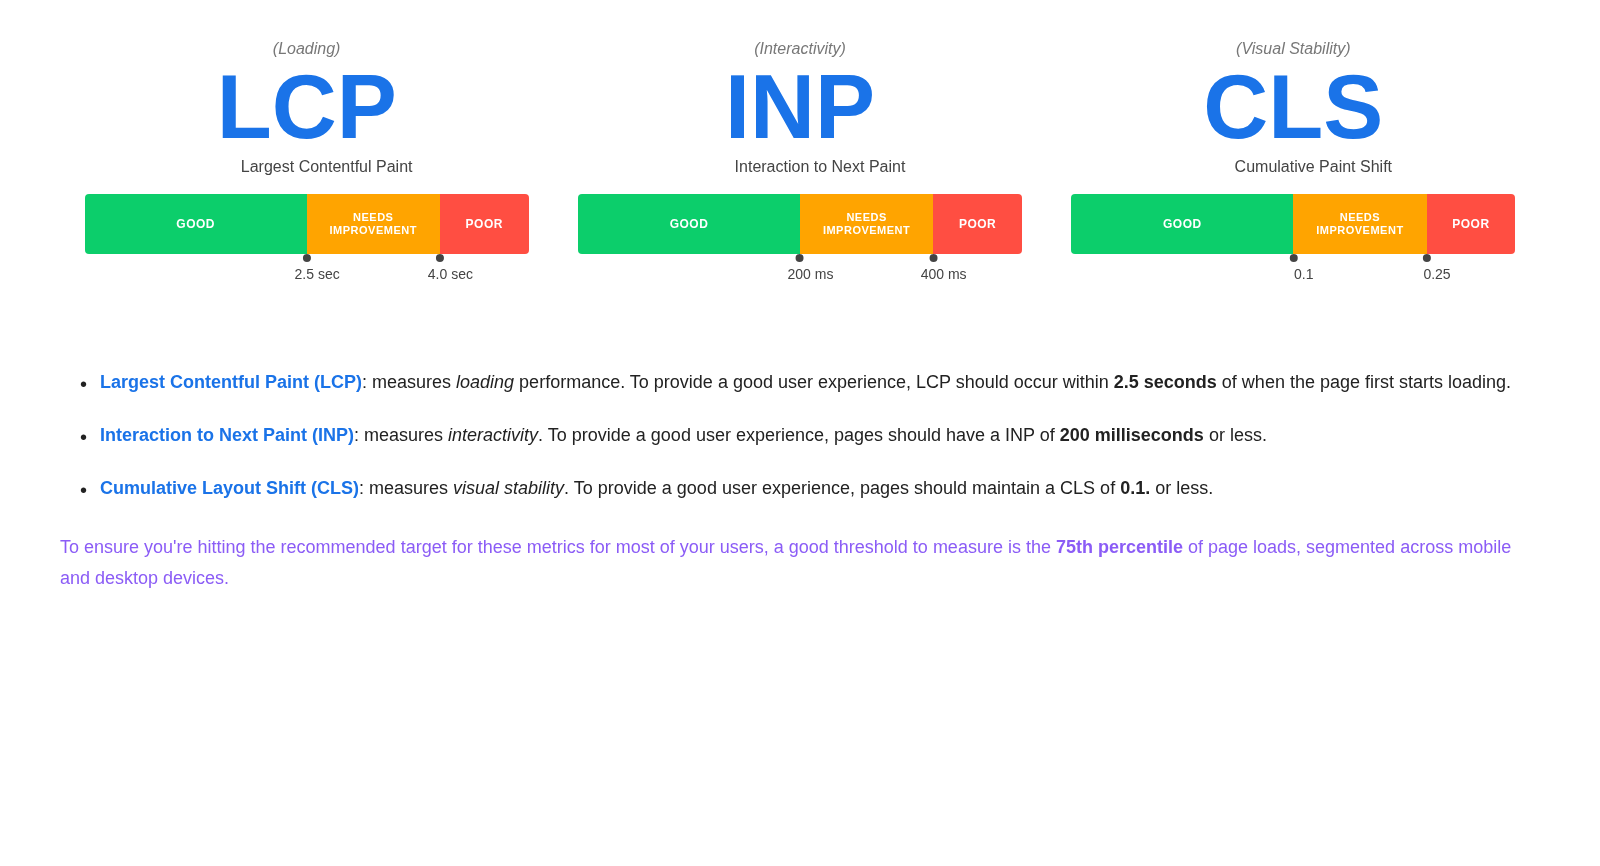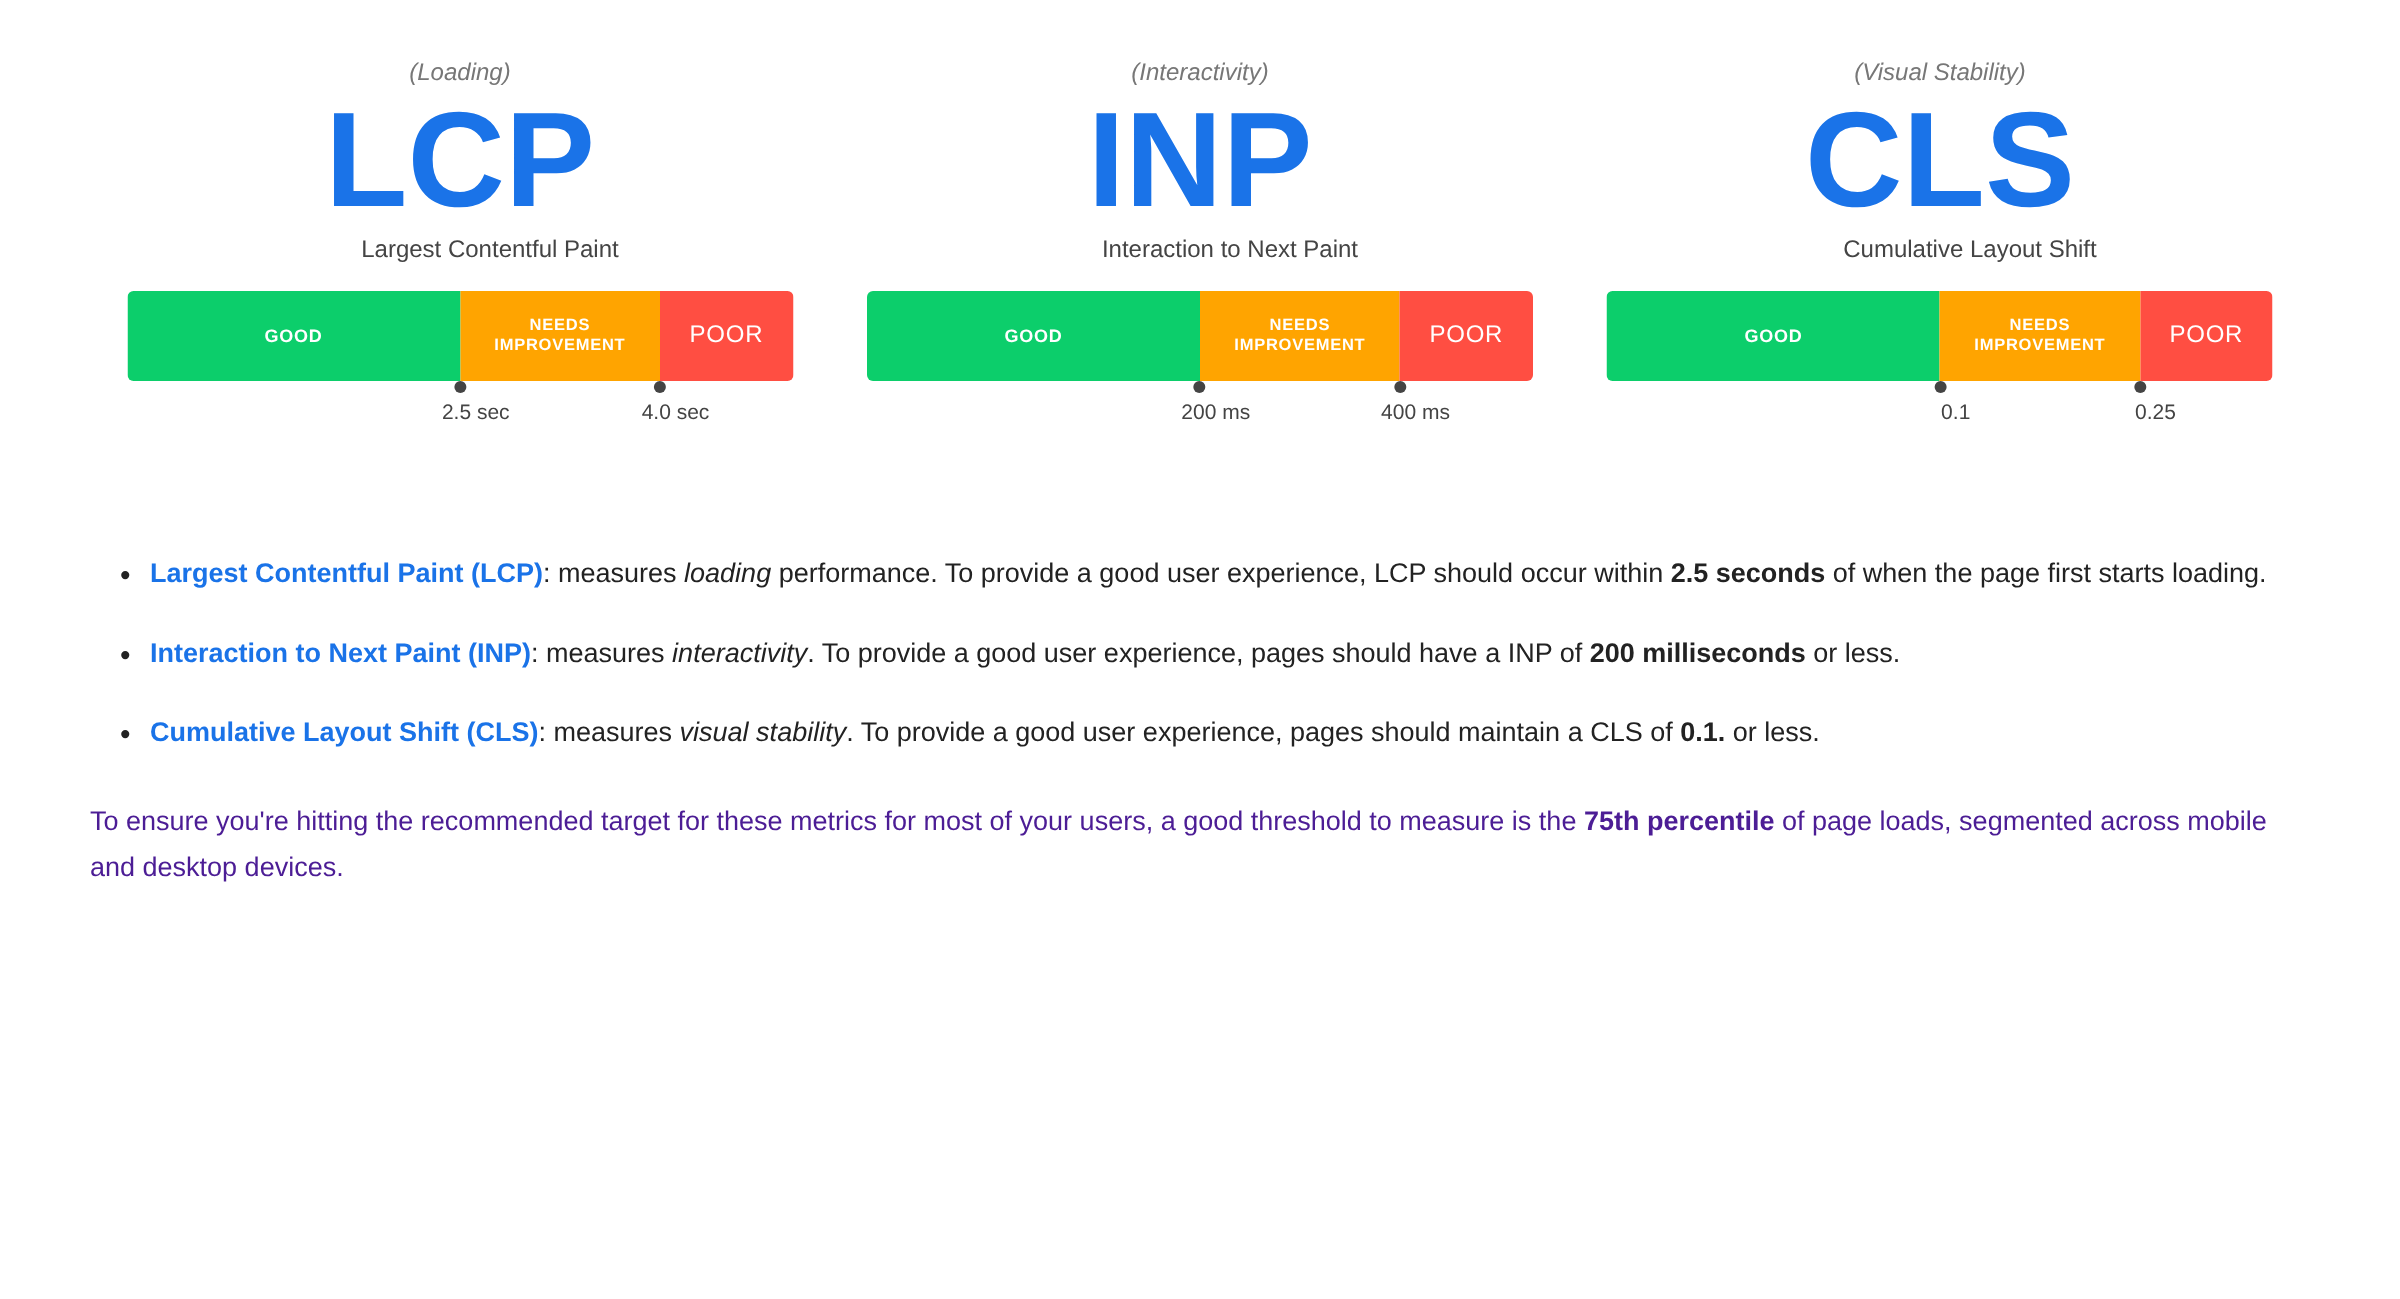--- a/index.html
+++ b/index.html
@@ -87,22 +87,22 @@
       line-height: 1.2;
       flex: 1.5;
     }
 
     .bar-poor {
       background: #ff4e42;
       display: flex;
       align-items: center;
       justify-content: center;
       color: white;
-      font-weight: 400;
-      font-size: 16px;
+      font-weight: 700;
+      font-size: 12px;
       letter-spacing: 0.5px;
       flex: 1;
     }
 
     .bar-markers {
       position: relative;
       height: 36px;
       width: 100%;
     }
 
@@ -172,21 +172,21 @@
       font-style: italic;
     }
 
     .bold-text {
       font-weight: 700;
     }
 
     .footer-text {
       font-size: 18px;
       line-height: 1.7;
-      color: #4c1d95;
+      color: #8b5cf6;
     }
   </style>
 </head>
 <body>
 
 <div class="metrics-row">
 
   <div class="metric-card">
     <div class="metric-subtitle">(Loading)</div>
     <div class="metric-acronym">LCP</div>
@@ -229,21 +229,21 @@
           <div class="marker-dot"></div>
           <div class="marker-label">400 ms</div>
         </div>
       </div>
     </div>
   </div>
 
   <div class="metric-card">
     <div class="metric-subtitle">(Visual Stability)</div>
     <div class="metric-acronym">CLS</div>
-    <div class="metric-fullname">Cumulative Layout Shift</div>
+    <div class="metric-fullname">Cumulative Paint Shift</div>
     <div class="bar-container">
       <div class="bar">
         <div class="bar-good">GOOD</div>
         <div class="bar-needs">NEEDS<br>IMPROVEMENT</div>
         <div class="bar-poor">POOR</div>
       </div>
       <div class="bar-markers">
         <div class="marker cls-marker1">
           <div class="marker-dot"></div>
           <div class="marker-label">0.1</div>

